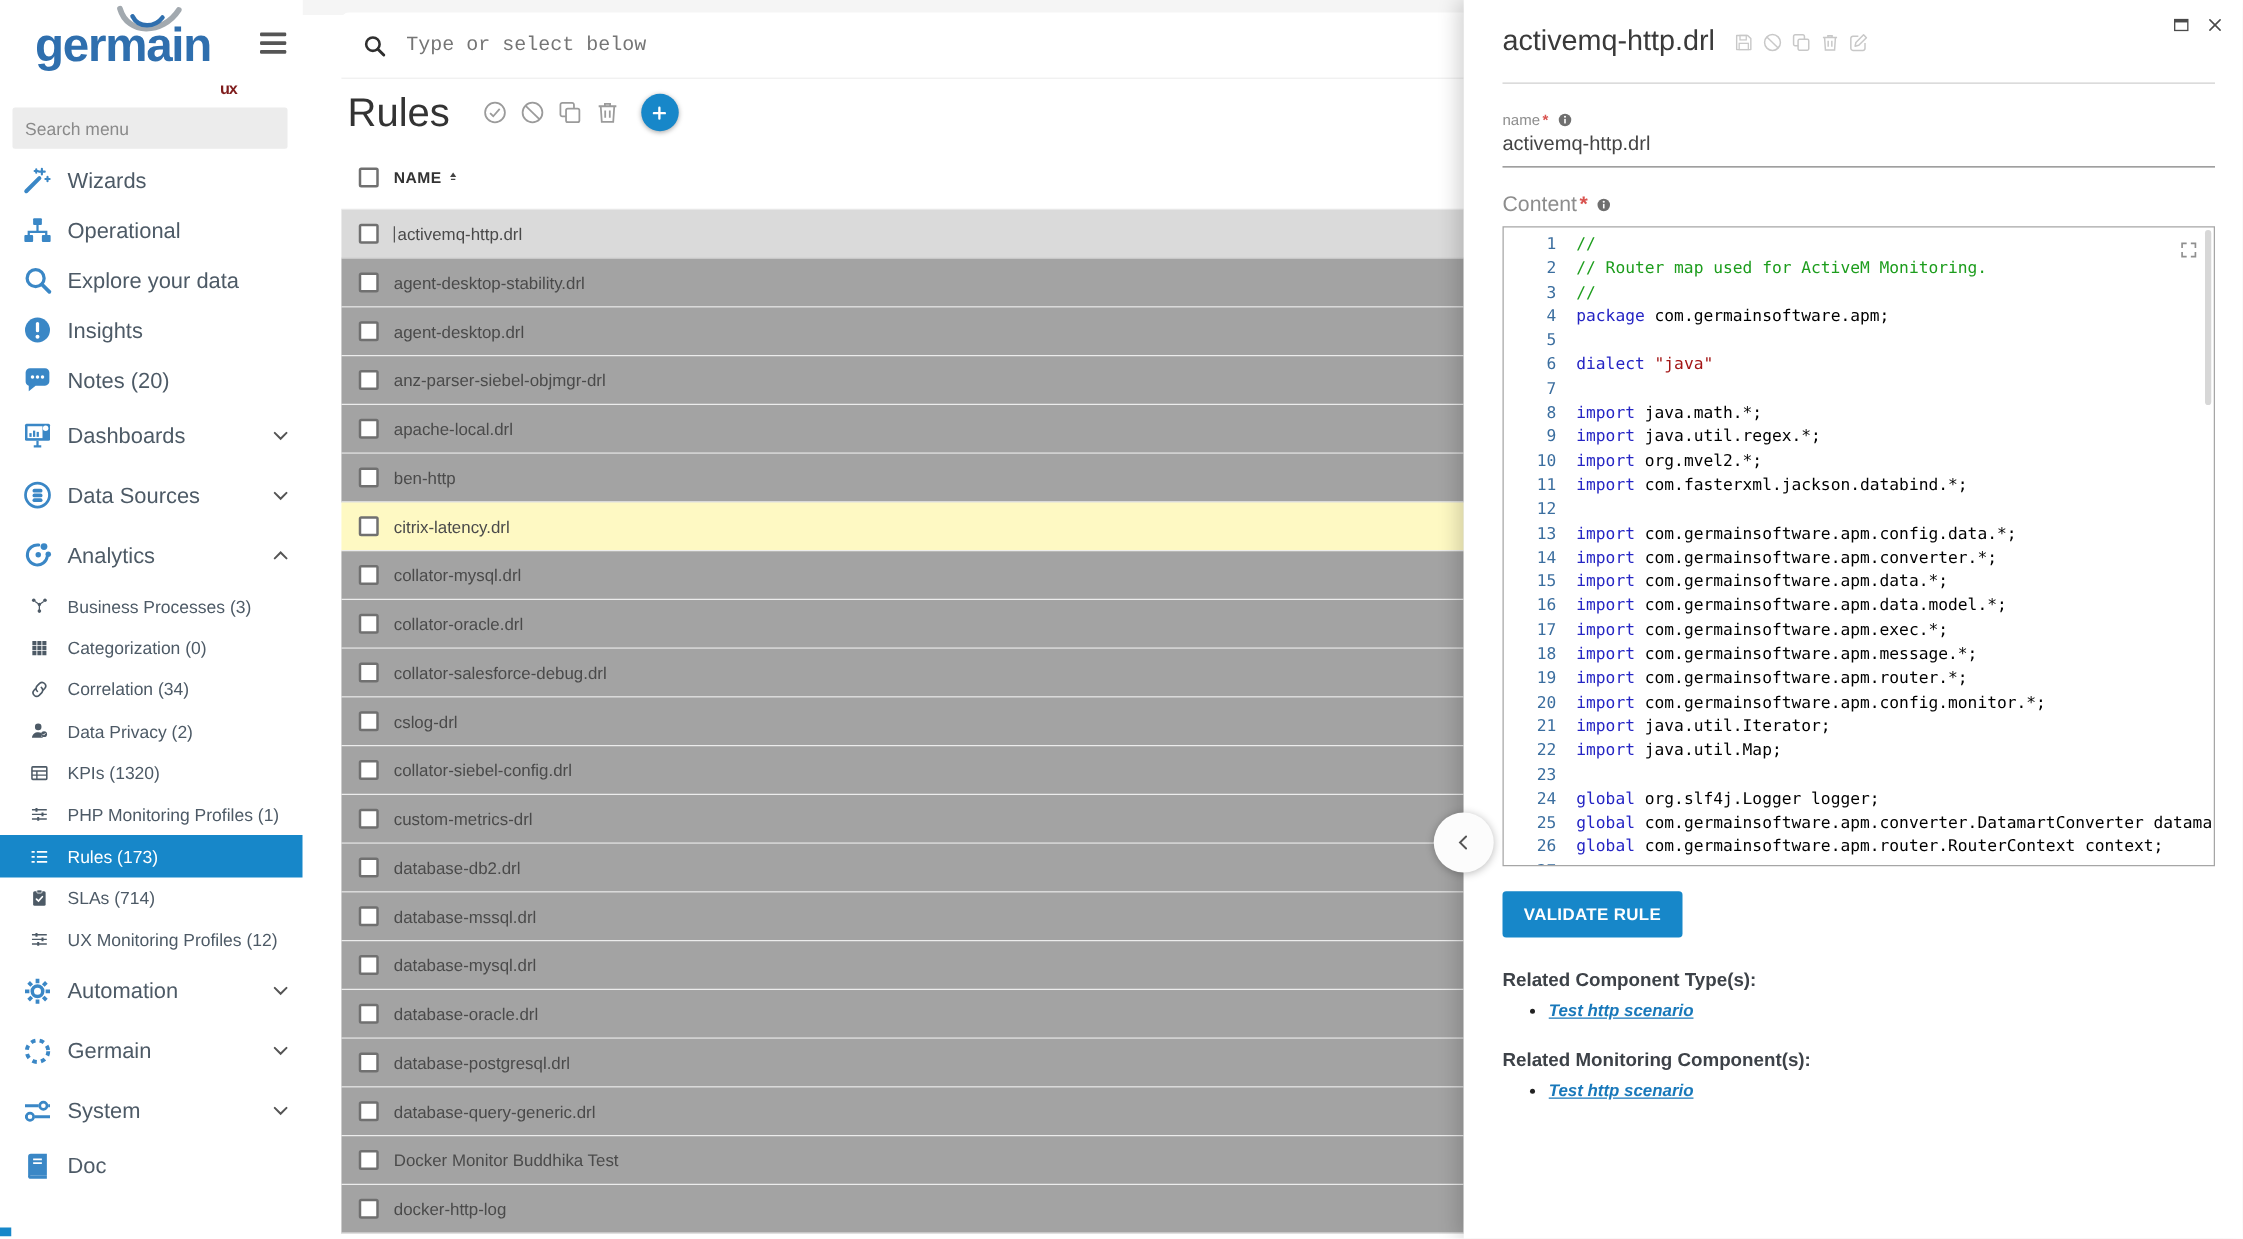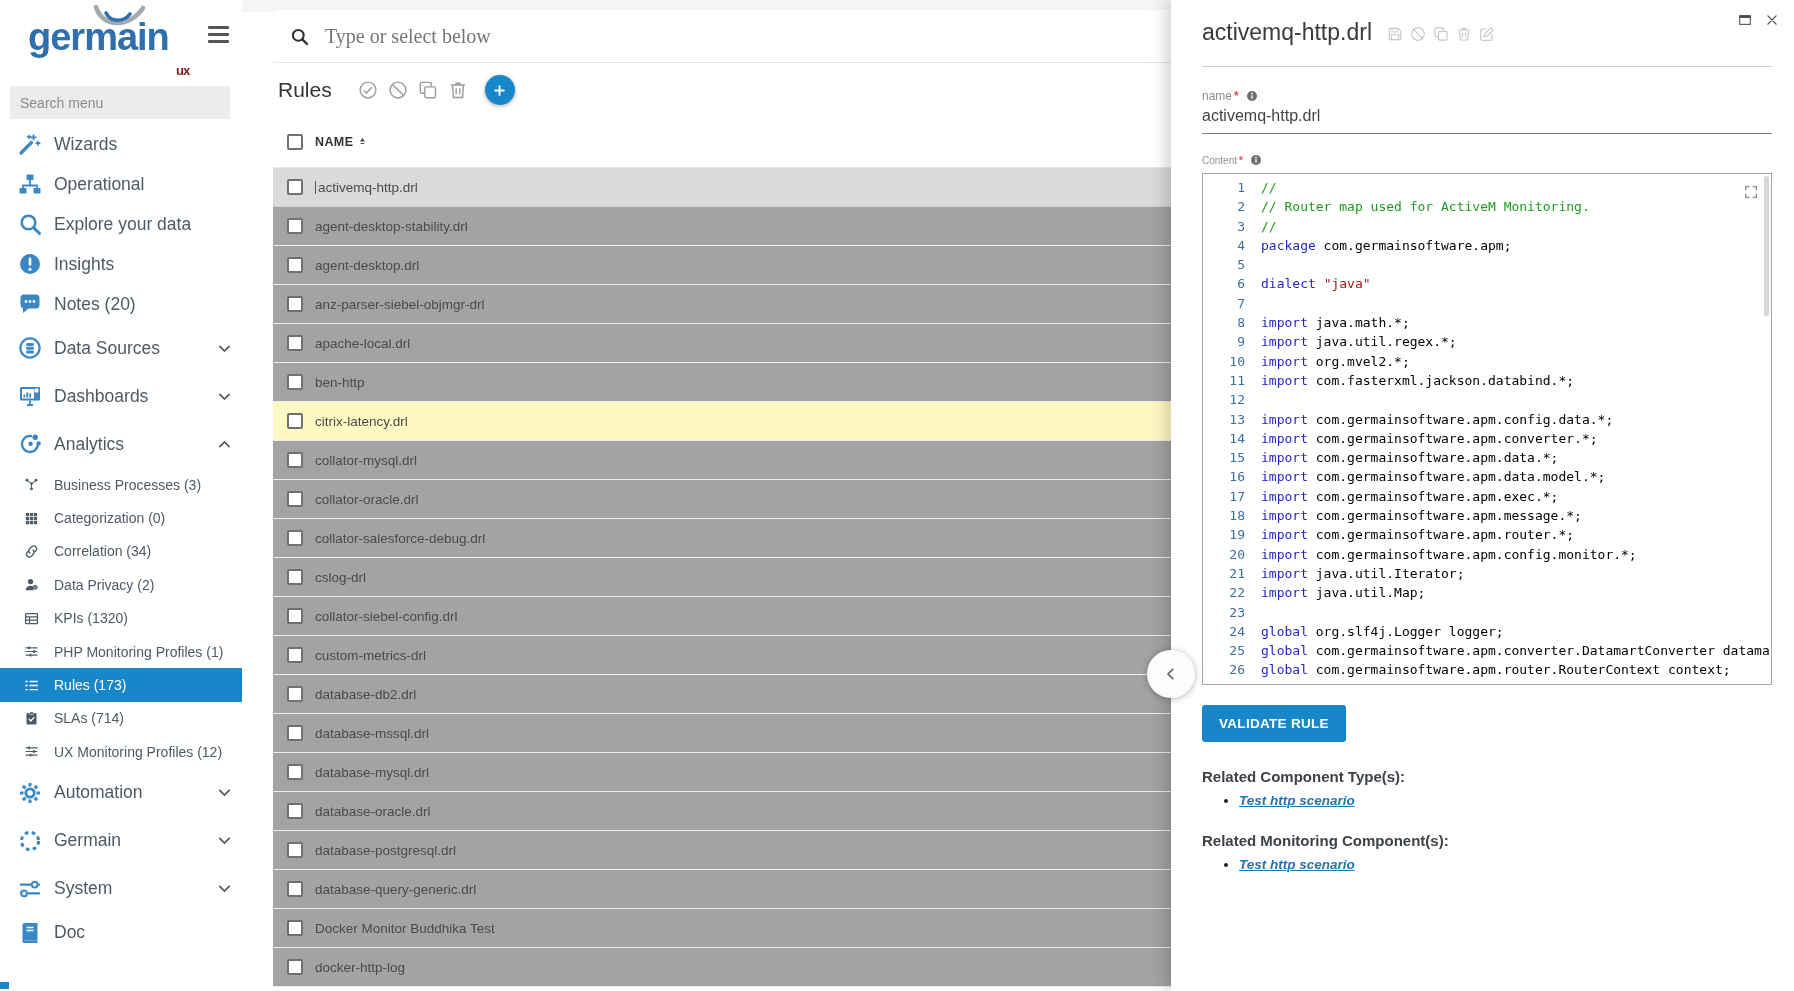--- a/index.html
+++ b/index.html
@@ -36,24 +36,24 @@
   .item.selected .ic { color:#fff; }
   .chev { margin-left:auto; color:#555; width:15px; height:15px; }
   .chev svg { width:15px; height:15px; }
   .corner-chip { position:absolute; left:0; bottom:2px; width:9px; height:7px; background:var(--accent); }
 
   
   .middle { position:absolute; left:242px; top:0; width:929px; height:991px; background:#fff; }
   .top-strip { position:absolute; left:0; top:0; width:100%; height:12px; background:#f5f5f5; }
   .search-bar { position:absolute; left:31px; top:10px; right:0; height:53px; background:#fff; border-radius:6px 0 0 0; border-bottom:1px solid #e6e6e6; display:flex; align-items:center; padding-left:17px; z-index:1; }
   .search-bar .mag { width:19px; height:19px; color:#2f2f2f; flex:0 0 19px; }
-  .search-bar input { border:none; outline:none; flex:1; margin-left:14px; font-size:20px; color:#555; font-family:Liberation Serif, serif; background:transparent; }
+  .search-bar input { border:none; outline:none; flex:1; margin-left:14px; font-size:16px; color:#555; font-family:Liberation Mono, monospace; background:transparent; }
   .search-bar input::placeholder { color:#757575; }
   .list-head { position:absolute; left:31px; top:64px; right:0; height:52px; display:flex; align-items:center; padding-left:5px; background:#fff; }
-  .list-head h1 { margin:0; font-size:21px; font-weight:400; color:#333; }
+  .list-head h1 { margin:0; font-size:32px; font-weight:400; color:#333; }
   .tool-icons { display:flex; align-items:center; gap:10px; margin-left:26px; color:#9b9b9b; }
   .tool-icons .tbtn { width:20px; height:20px; background:none; border:none; padding:0; color:#9b9b9b; cursor:pointer; }
   .plus-btn { width:30px; height:30px; border-radius:50%; background:var(--accent); color:#fff; border:none; display:flex; align-items:center; justify-content:center; margin-left:7px; box-shadow:0 1px 4px rgba(0,0,0,.35); cursor:pointer; padding:0; }
   .plus-btn svg { width:15px; height:15px; }
   .table-head { position:absolute; left:31px; top:116px; right:0; height:52px; display:flex; align-items:center; padding-left:14px; border-bottom:1px solid #e8e8e8; background:#fff; }
   .cb { width:16px; height:16px; border:2px solid #707070; border-radius:2px; background:#fff; flex:0 0 16px; cursor:pointer; }
   .col-name { margin-left:12px; font-size:12.5px; font-weight:700; color:#333; letter-spacing:.4px; display:flex; align-items:center; gap:4px; cursor:pointer; }
   .col-name .sort { width:11px; height:11px; color:#444; }
   .rows { position:absolute; left:31px; top:168px; right:0; bottom:0; overflow:hidden; }
   .row { height:39px; display:flex; align-items:center; padding-left:14px; border-bottom:1px solid #ececec; cursor:pointer; background:#a3a3a3; }
@@ -72,21 +72,21 @@
   .d-head { display:flex; align-items:flex-end; }
   .d-head h2 { margin:0; font-size:23px; font-weight:500; color:#3a3a3a; line-height:28px; }
   .d-actions { display:flex; gap:7px; margin-left:15px; margin-bottom:4px; color:#c8c8c8; }
   .d-actions .abtn { width:16px; height:16px; background:none; border:none; padding:0; color:#c8c8c8; cursor:pointer; }
   .divider { border-bottom:1px solid #cfcfcf; margin-top:20px; }
   .field { margin-top:22px; }
   .f-label { font-size:12px; color:#8d8d8d; display:flex; align-items:center; gap:2px; }
   .req { color:#d9534f; font-weight:700; margin-right:2px; }
   .info { width:12px; height:12px; color:#6f6f6f; margin-left:3px; }
   .f-value { font-size:16px; color:#444; padding:4px 0 8px; border-bottom:1px solid #808080; cursor:text; }
-  .content-label { margin-top:20px; font-size:10px; }
+  .content-label { margin-top:20px; font-size:17px; }
   .editor { position:relative; margin-top:7px; height:512px; border:1px solid #a6a6a6; overflow:hidden; font-family:"DejaVu Sans Mono", monospace; font-size:13px; background:#fff; cursor:text; }
   .code { padding-top:4px; }
   .cl { height:19.3px; line-height:19.3px; white-space:pre; display:flex; }
   .ln { flex:0 0 42px; width:42px; text-align:right; color:var(--ln); padding-right:0; }
   .ct { flex:1; color:#000; overflow:hidden; margin-left:16px; }
   .tk-k { color:var(--kw); }
   .tk-c { color:var(--cm); }
   .tk-s { color:var(--str); }
   .fs-btn { position:absolute; top:10px; right:12px; width:16px; height:16px; color:#8f8f8f; background:#fff; border:none; padding:0; z-index:2; cursor:pointer; }
   .sb-thumb { position:absolute; top:2px; right:2px; width:5px; height:140px; background:#d7d7d7; border-radius:3px; }
@@ -162,46 +162,46 @@
             <circle cx="8" cy="9.5" r="1.4" fill="#fff"></circle>
             <circle cx="12" cy="9.5" r="1.4" fill="#fff"></circle>
             <circle cx="16" cy="9.5" r="1.4" fill="#fff"></circle>
           </svg>
         </span>
         <span class="lbl">Notes (20)</span>
       </div>
       <div class="item expandable">
         <span class="ic">
           <svg viewBox="0 0 24 24">
-            <circle cx="12" cy="12" r="9.6" stroke="currentColor" stroke-width="2.2" fill="none"></circle>
-            <rect x="8" y="7" width="8" height="3" rx="1.5" fill="currentColor"></rect>
-            <rect x="8" y="10.8" width="8" height="3" rx="1.5" fill="currentColor"></rect>
-            <rect x="8" y="14.6" width="8" height="3" rx="1.5" fill="currentColor"></rect>
-          </svg>
-        </span>
-        <span class="lbl">Data Sources</span>
-        <span class="chev">
-          <svg viewBox="0 0 24 24">
-            <path d="M4.5 8.5L12 16l7.5-7.5" stroke="currentColor" stroke-width="2.6" fill="none" stroke-linecap="round"></path>
-          </svg>
-        </span>
-      </div>
-      <div class="item expandable">
-        <span class="ic">
-          <svg viewBox="0 0 24 24">
             <rect x="2" y="3" width="20" height="13.5" rx="1.2" fill="currentColor"></rect>
             <rect x="4" y="5" width="12" height="9.5" fill="#fff"></rect>
             <rect x="5.5" y="10.5" width="1.8" height="3" fill="currentColor"></rect>
             <rect x="8.4" y="8.5" width="1.8" height="5" fill="currentColor"></rect>
             <rect x="11.3" y="9.5" width="1.8" height="4" fill="currentColor"></rect>
             <circle cx="18.5" cy="6.5" r="2.2" fill="#fff"></circle>
             <path d="M9 21h6M12 16.5V21" stroke="currentColor" stroke-width="1.8" fill="none"></path>
           </svg>
         </span>
         <span class="lbl">Dashboards</span>
+        <span class="chev">
+          <svg viewBox="0 0 24 24">
+            <path d="M4.5 8.5L12 16l7.5-7.5" stroke="currentColor" stroke-width="2.6" fill="none" stroke-linecap="round"></path>
+          </svg>
+        </span>
+      </div>
+      <div class="item expandable">
+        <span class="ic">
+          <svg viewBox="0 0 24 24">
+            <circle cx="12" cy="12" r="9.6" stroke="currentColor" stroke-width="2.2" fill="none"></circle>
+            <rect x="8" y="7" width="8" height="3" rx="1.5" fill="currentColor"></rect>
+            <rect x="8" y="10.8" width="8" height="3" rx="1.5" fill="currentColor"></rect>
+            <rect x="8" y="14.6" width="8" height="3" rx="1.5" fill="currentColor"></rect>
+          </svg>
+        </span>
+        <span class="lbl">Data Sources</span>
         <span class="chev">
           <svg viewBox="0 0 24 24">
             <path d="M4.5 8.5L12 16l7.5-7.5" stroke="currentColor" stroke-width="2.6" fill="none" stroke-linecap="round"></path>
           </svg>
         </span>
       </div>
       <div class="item expandable">
         <span class="ic">
           <svg viewBox="0 0 24 24">
             <path d="M19.8 13.2A8 8 0 1 1 13 4.06" stroke="currentColor" stroke-width="2.4" fill="none" stroke-linecap="round"></path>

